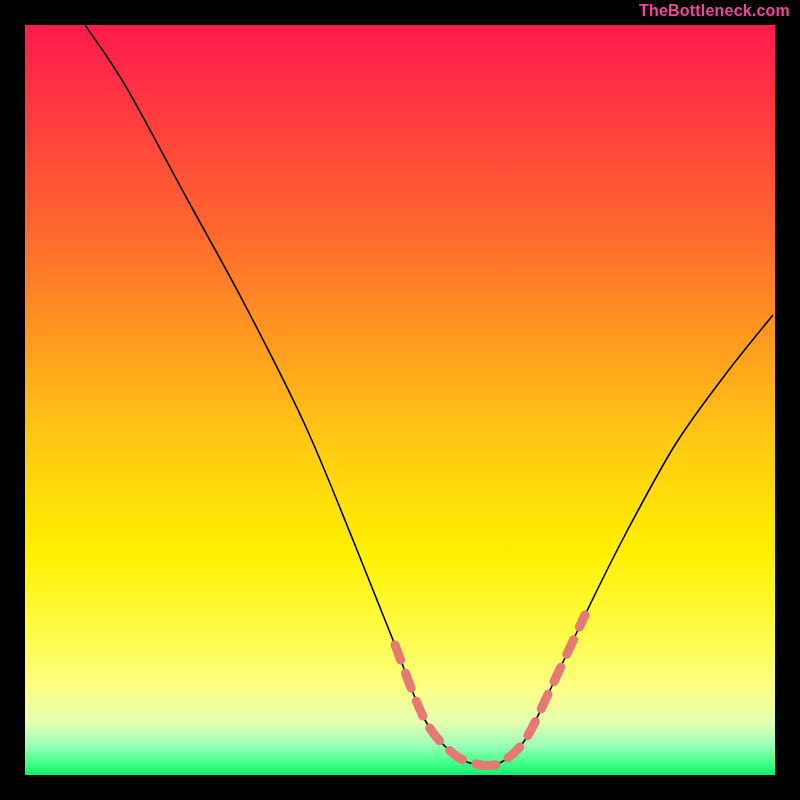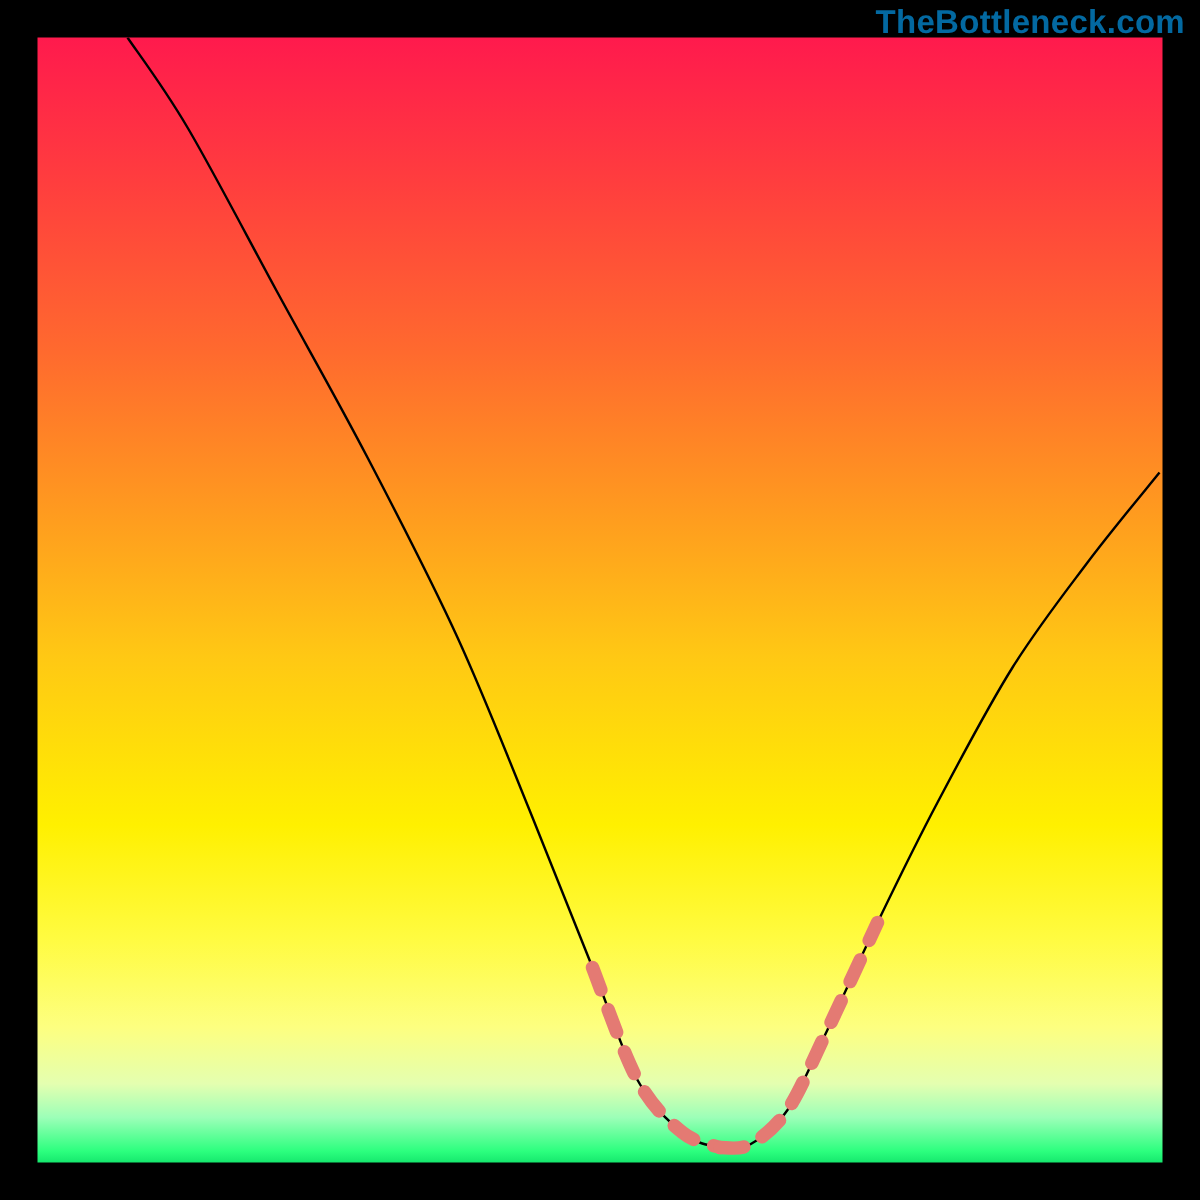--- a/index.html
+++ b/index.html
@@ -35,23 +35,23 @@
       #fdff80 88%,
       #e4ffb0 93%,
       #9cffb8 96%,
       #2cff7e 99%,
       #16e86e 100%);
   }
   .watermark {
     position: absolute;
     top: 2px;
     right: 10px;
-    color: #0369a1;
+    color: #ec4899;
     font-family: Arial, Helvetica, sans-serif;
-    font-size: 22px;
+    font-size: 16px;
     font-weight: 600;
     letter-spacing: 0.2px;
     user-select: none;
   }
   svg.curve {
     position: absolute;
     left: 0;
     top: 0;
     width: 750px;
     height: 750px;

